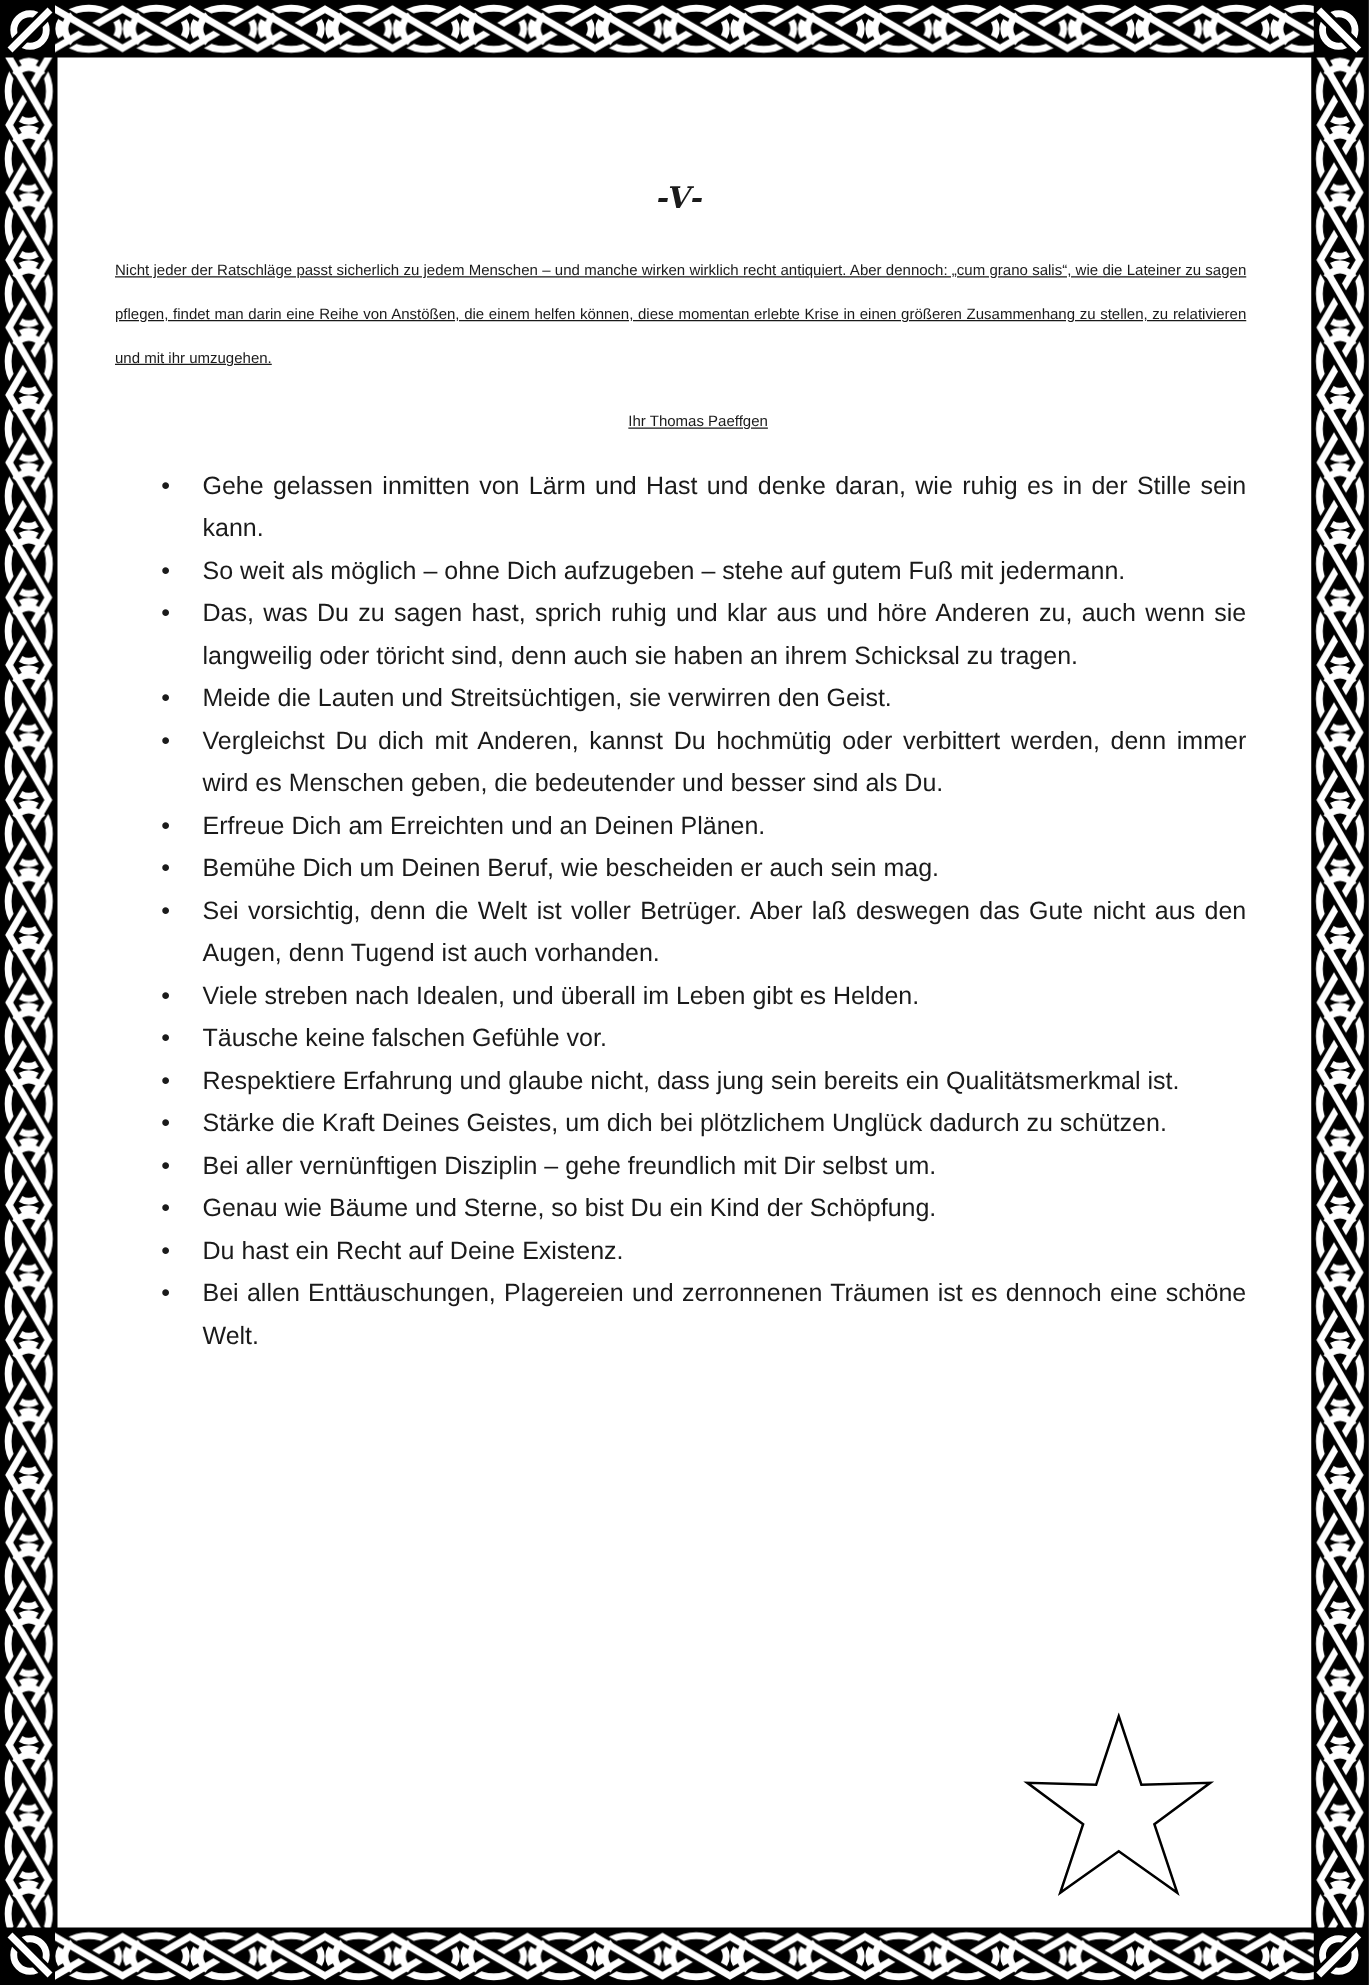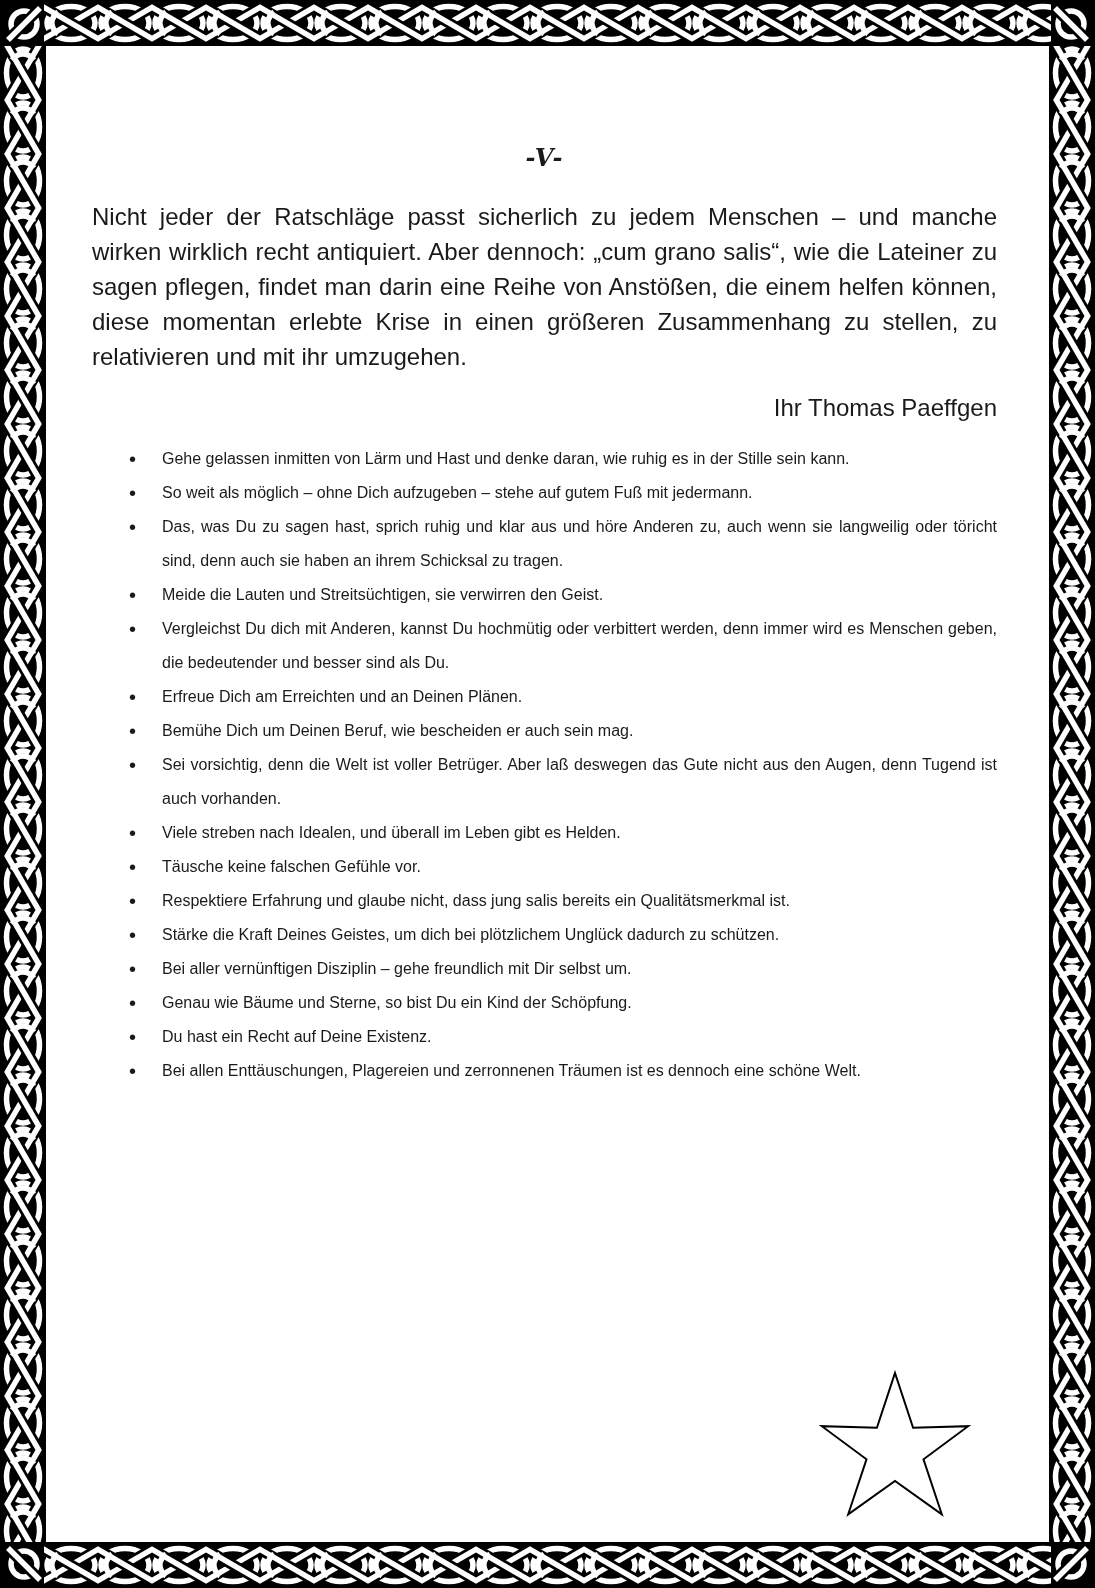--- a/index.html
+++ b/index.html
@@ -37,36 +37,37 @@
     text-align: center;
     font-family: "DejaVu Serif", serif;
     font-style: italic;
     font-weight: bold;
     font-size: 24px;
     line-height: 30px;
     letter-spacing: 1px;
   }
   .para {
     margin: 0;
-    font-size: 24px;
+    font-size: 12px;
     line-height: 35px;
     text-align: justify;
+    text-decoration: underline;
   }
   .intro    { margin-top: 26px; }
   .note     { margin-top: 20px; text-align: left; }
-  .signature{ margin-top: 16px; text-align: right; margin-left: 28px; }
+  .signature{ margin-top: 16px; text-align: center; margin-left: 28px; }
   ul.bullets {
     margin: 17px 0 0 37px;
     padding: 0;
     list-style: none;
   }
   ul.bullets li {
     position: relative;
     padding-left: 33px;
-    font-size: 16px;
+    font-size: 20px;
     line-height: 34px;
     text-align: justify;
   }
   ul.bullets li::before {
     content: "\2022";
     position: absolute;
     left: 0;
     top: 0;
     font-size: 20px;
     line-height: 34px;
@@ -160,21 +161,21 @@
         <li>Gehe gelassen inmitten von Lärm und Hast und denke daran, wie ruhig es in der Stille sein kann.</li>
         <li>So weit als möglich – ohne Dich aufzugeben – stehe auf gutem Fuß mit jedermann.</li>
         <li>Das, was Du zu sagen hast, sprich ruhig und klar aus und höre Anderen zu, auch wenn sie langweilig oder töricht sind, denn auch sie haben an ihrem Schicksal zu tragen.</li>
         <li>Meide die Lauten und Streitsüchtigen, sie verwirren den Geist.</li>
         <li>Vergleichst Du dich mit Anderen, kannst Du hochmütig oder verbittert werden, denn immer wird es Menschen geben, die bedeutender und besser sind als Du.</li>
         <li>Erfreue Dich am Erreichten und an Deinen Plänen.</li>
         <li>Bemühe Dich um Deinen Beruf, wie bescheiden er auch sein mag.</li>
         <li>Sei vorsichtig, denn die Welt ist voller Betrüger. Aber laß deswegen das Gute nicht aus den Augen, denn Tugend ist auch vorhanden.</li>
         <li>Viele streben nach Idealen, und überall im Leben gibt es Helden.</li>
         <li>Täusche keine falschen Gefühle vor.</li>
-        <li>Respektiere Erfahrung und glaube nicht, dass jung salis bereits ein Qualitätsmerkmal ist.</li>
+        <li>Respektiere Erfahrung und glaube nicht, dass jung sein bereits ein Qualitätsmerkmal ist.</li>
         <li>Stärke die Kraft Deines Geistes, um dich bei plötzlichem Unglück dadurch zu schützen.</li>
         <li>Bei aller vernünftigen Disziplin – gehe freundlich mit Dir selbst um.</li>
         <li>Genau wie Bäume und Sterne, so bist Du ein Kind der Schöpfung.</li>
         <li>Du hast ein Recht auf Deine Existenz.</li>
         <li>Bei allen Enttäuschungen, Plagereien und zerronnenen Träumen ist es dennoch eine schöne Welt.</li>
       </ul>
 
   </div>
 
   <div class="star-wrap">

